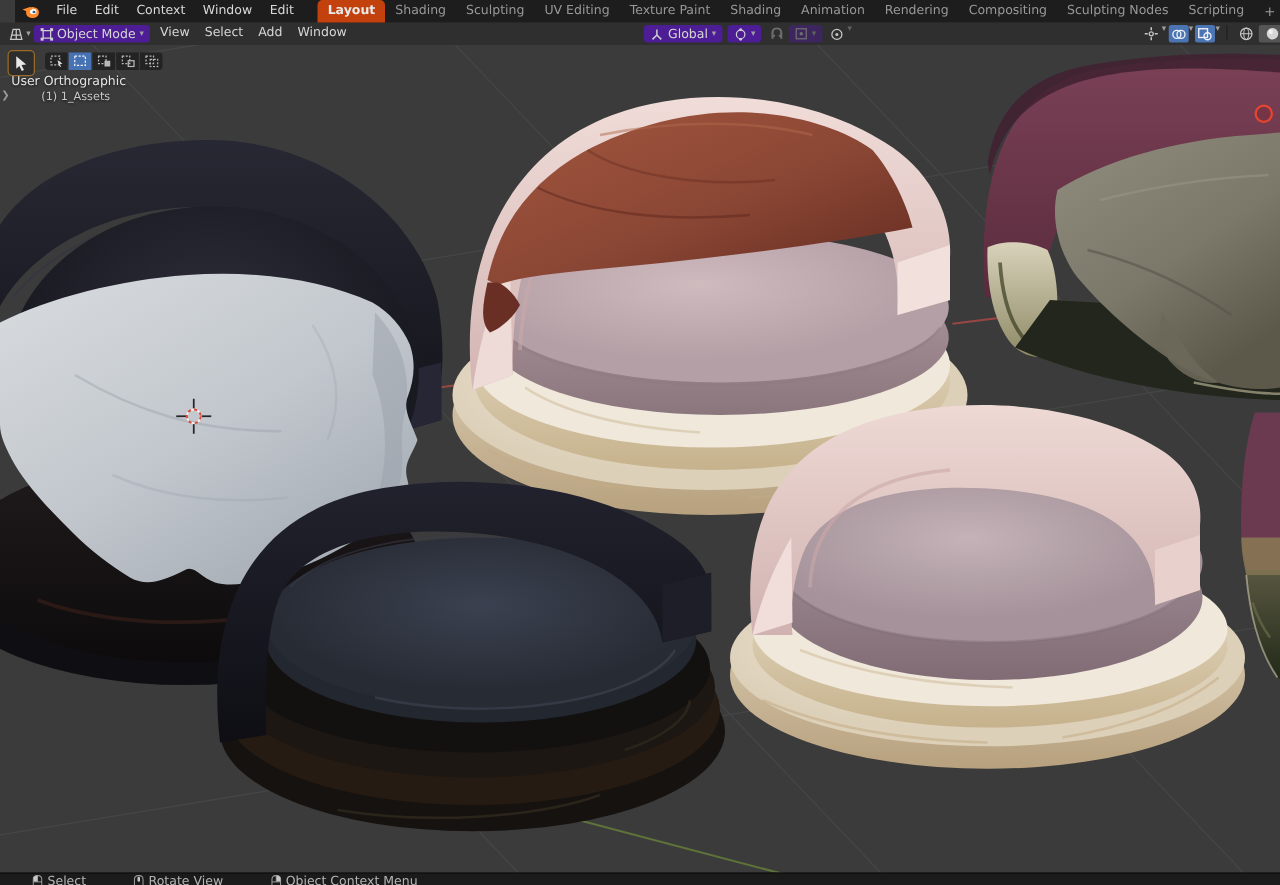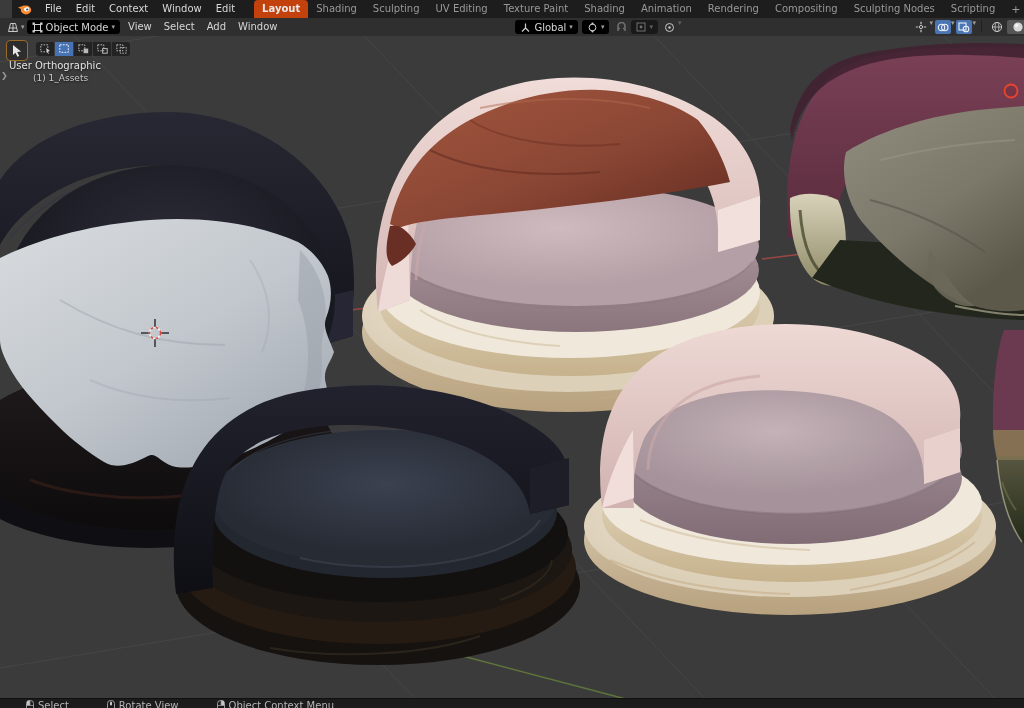--- a/index.html
+++ b/index.html
@@ -11,21 +11,21 @@
   .blender-logo{margin:0 6px 0 5px;display:flex;align-items:center;}
   .menus{display:flex;align-items:center;height:100%;}
   .menu-item{padding:0 7px;line-height:18px;cursor:default;}
   .tabs{display:flex;align-items:flex-end;height:100%;margin-left:12px;color:#989898;}
   .tab{padding:2px 8px 3px;line-height:13px;border-radius:4px 4px 0 0;white-space:nowrap;}
   .tab.active{background:#c2410c;color:#eaeaea;font-weight:bold;}
   .tab-add{padding:0 8px 2px;color:#9b9b9b;font-size:11px;}
   
   .vp-header{position:absolute;top:18px;left:0;right:0;height:18px;background:#2f2f2f;
              display:flex;align-items:center;z-index:29;font-size:10px;color:#d6d6d6;padding:0 3px;}
-  .pill{display:flex;align-items:center;gap:3px;background:#000000;border-radius:3px;
+  .pill{display:flex;align-items:center;gap:3px;background:#4c1d95;border-radius:3px;
         padding:0 5px;height:14px;margin:0 2px;}
   .hdr-menu{padding:12px 6px;line-height:18px;}
   .chev{font-size:7px;color:#9f9f9f;line-height:1;}
   .icon-btn{display:flex;align-items:center;justify-content:center;width:16px;height:14px;border-radius:2px;margin-left:2px;}
   .icon-btn.blue{background:#4b74b2;}
   .hsep{width:1px;height:12px;background:#202020;margin:0 5px;}
   .cluster{display:flex;align-items:flex-start;}
   .cluster.center{margin:0 auto;}
   .cluster.right{margin-left:0;}
   .dim{opacity:.45;}

